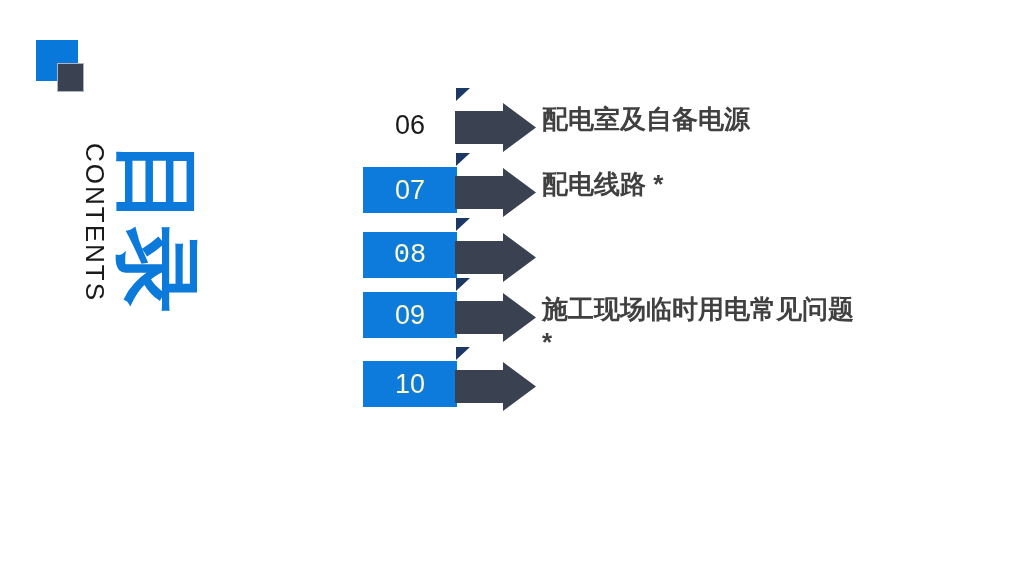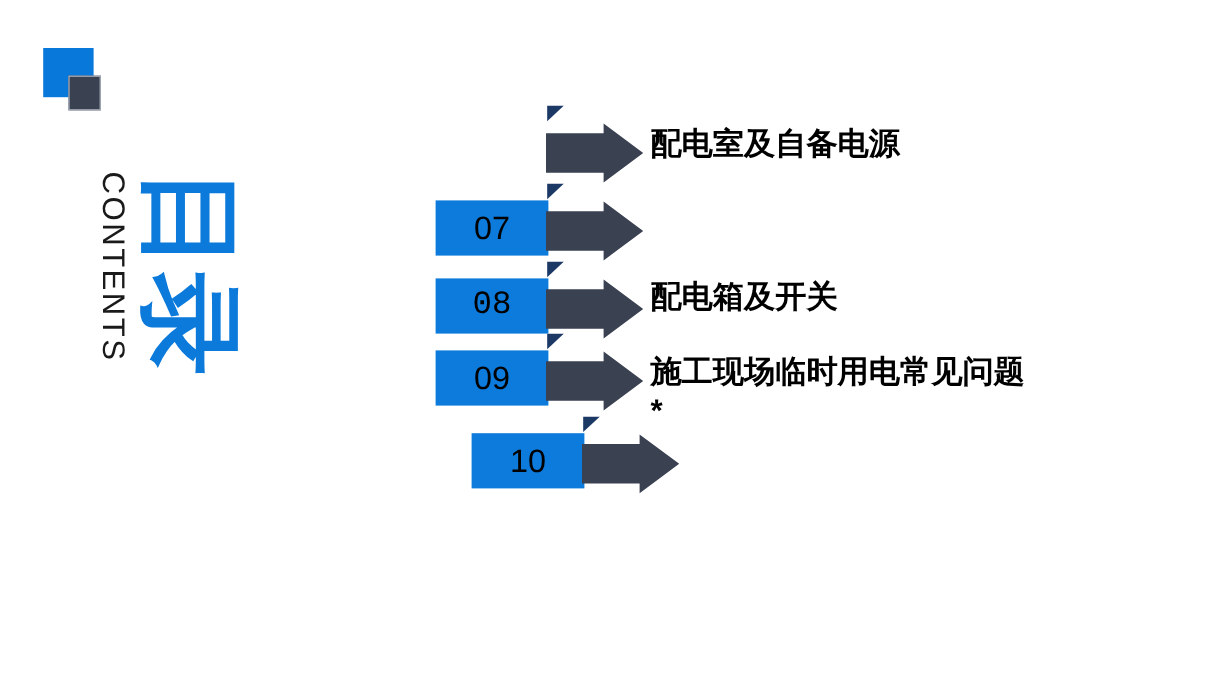--- a/index.html
+++ b/index.html
@@ -36,86 +36,89 @@
     color:#0B7ADB; white-space:nowrap;
   }
 
   
   .toc { position:absolute; left:363px; top:0; width:600px; height:576px; }
   .row { position:absolute; left:0; width:600px; height:46px; }
   .row-06 { top:102px; }
   .row-07 { top:167px; }
   .row-08 { top:232px;font-family:Liberation Mono, monospace; }
   .row-09 { top:292px;padding-left:22px; }
-  .row-10 { top:361px;margin-left:30px; }
+  .row-10 { top:361px; }
 
   .numbox {
     position:absolute; left:0; top:0; width:94px; height:46px;
-    background:#0C7BDB; color:#000000;
+    background:#0C7BDB; color:#fef9c3;
     display:flex; align-items:center; justify-content:center;
     font-size:27px;
   }
   .row[data-active="false"] .numbox { background:transparent; color:#1A1A1A; }
 
   .arrow { position:absolute; left:85px; top:-14px; width:100px; height:80px; }
 
   .label {
     position:absolute; left:179px; top:1px; width:380px;
-    color:#000000; font-size:26px; line-height:33px; font-weight:600;
+    color:#404040; font-size:26px; line-height:33px; font-weight:600;
     white-space:nowrap;
   }
   .label .line { height:33px; }
   .label .line:empty { display:none; }
 </style>
 </head>
 <body>
 
 <div class="stage">
 
   <div class="sq-blue"></div>
   <div class="sq-dark"></div>
 
   <div class="title-en">CONTENTS</div>
   <div class="title-zh">目录</div>
 
   <div class="toc">
 
     <div class="row row-06" data-active="false">
+      <div class="numbox">
+        <span class="num">06</span>
+      </div>
       <svg class="arrow" viewBox="0 0 100 80">
         <polygon points="8,0 22,0 8,13" fill="#1C3966"></polygon>
         <polygon points="7,23 55,23 55,15 88,39.5 55,64 55,56 7,56" fill="#3A4151"></polygon>
       </svg>
       <div class="label">
         <div class="line">配电室及自备电源</div>
 
       </div>
     </div>
 
     <div class="row row-07" data-active="true">
       <div class="numbox">
         <span class="num">07</span>
       </div>
       <svg class="arrow" viewBox="0 0 100 80">
         <polygon points="8,0 22,0 8,13" fill="#1C3966"></polygon>
         <polygon points="7,23 55,23 55,15 88,39.5 55,64 55,56 7,56" fill="#3A4151"></polygon>
       </svg>
+      <div class="label">
+        <div class="line">配电线路 *</div>
+
+      </div>
     </div>
 
     <div class="row row-08" data-active="true">
       <div class="numbox">
         <span class="num">08</span>
       </div>
       <svg class="arrow" viewBox="0 0 100 80">
         <polygon points="8,0 22,0 8,13" fill="#1C3966"></polygon>
         <polygon points="7,23 55,23 55,15 88,39.5 55,64 55,56 7,56" fill="#3A4151"></polygon>
       </svg>
-      <div class="label">
-        <div class="line">配电箱及开关</div>
-
-      </div>
     </div>
 
     <div class="row row-09" data-active="true">
       <div class="numbox">
         <span class="num">09</span>
       </div>
       <svg class="arrow" viewBox="0 0 100 80">
         <polygon points="8,0 22,0 8,13" fill="#1C3966"></polygon>
         <polygon points="7,23 55,23 55,15 88,39.5 55,64 55,56 7,56" fill="#3A4151"></polygon>
       </svg>

